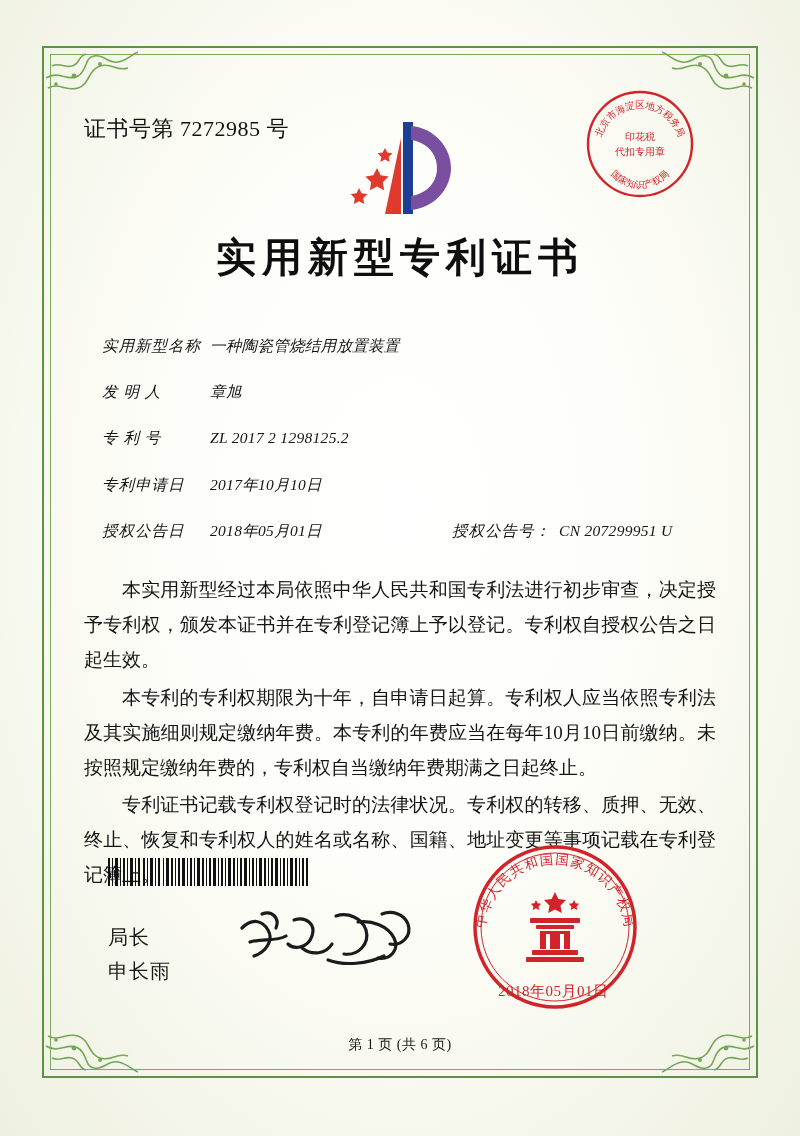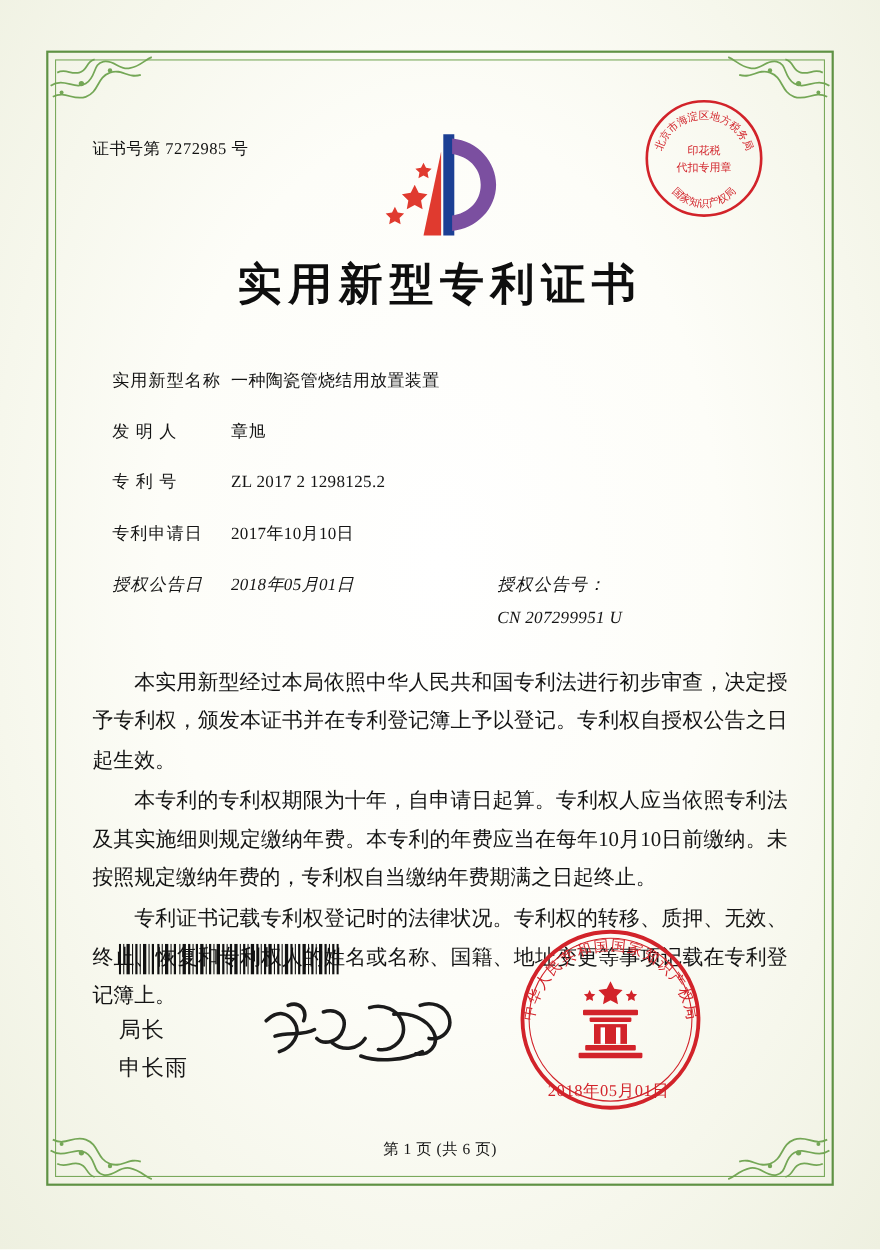--- a/index.html
+++ b/index.html
@@ -46,24 +46,24 @@
   .corner.bl { left: 44px;  bottom: 60px; transform: scaleY(-1); }
   .corner.br { right: 44px; bottom: 60px; transform: scale(-1,-1); }
 
   
   .content {
     position: absolute;
     left: 84px; right: 84px; top: 90px;
   }
 
   .cert-no {
-    font-size: 15px;
+    font-size: 22px;
     letter-spacing: .5px;
     color: #111;
-    margin-top: 36px;
+    margin-top: 24px;
   }
 
   
   .logo {
     position: absolute;
     left: 50%;
     transform: translateX(-50%);
     top: 24px;
     width: 170px;
     height: 118px;
@@ -84,20 +84,21 @@
     margin-top: 46px;
     font-size: 15.5px;
     line-height: 1.95;
     color: #141414;
   }
   .field-row {
     display: flex;
     align-items: center;
     margin-bottom: 16px;
     padding-left: 18px;
+    font-style: italic;
   }
   .field-label {
     width: 108px;
     flex: 0 0 108px;
     letter-spacing: 1px;
     white-space: nowrap;
   }
   .field-value {
     flex: 1 1 auto;
     letter-spacing: .3px;
@@ -108,21 +109,21 @@
   }
 
   .dual-row {
     display: flex;
     align-items: flex-start;
     padding-left: 18px;
     margin-bottom: 6px;
     font-style: italic;
   }
   .dual-left { display: flex; width: 350px; flex: 0 0 350px; }
-  .dual-right { display: flex; flex-direction: column; }
+  .dual-right { display: flex; }
   .dual-right .field-label { width: auto; flex: 0 0 auto; margin-right: 8px; }
 
   .body-text {
     margin-top: 26px;
     font-size: 19px;
     line-height: 1.85;
     text-align: justify;
     color: #141414;
   }
   .body-text p {

